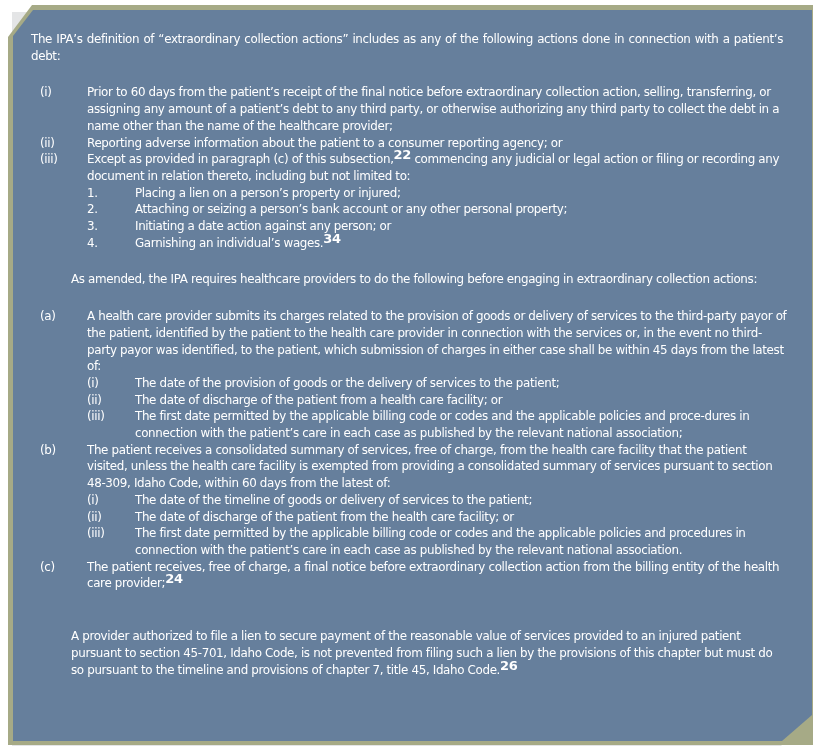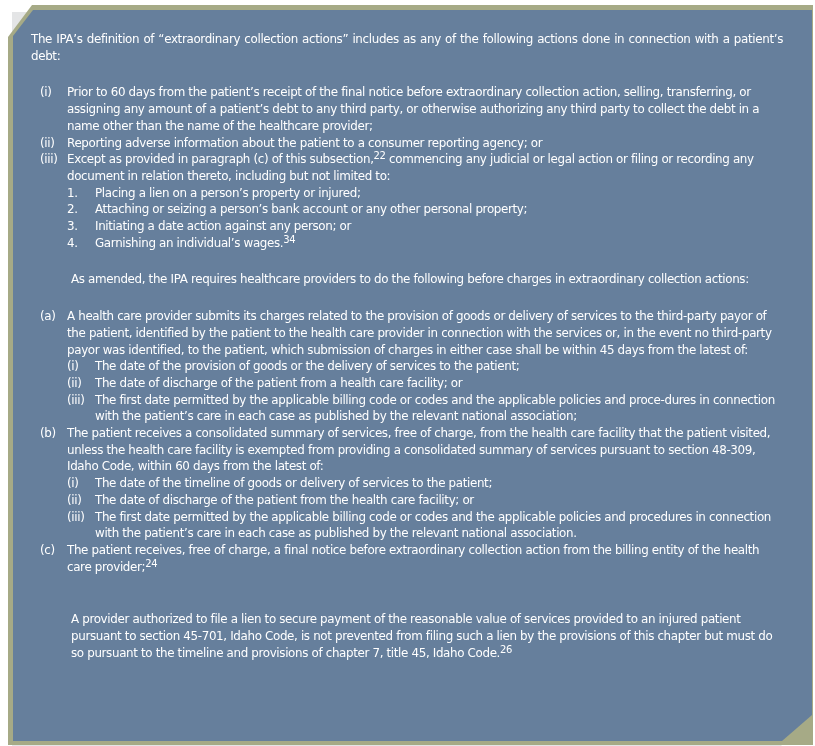--- a/index.html
+++ b/index.html
@@ -26,26 +26,26 @@
     font-size: 11.9px;
     line-height: 16.7px;
     letter-spacing: -0.35px;
   }
   p { margin: 4px; }
   .justify { text-align: justify; }
   .gap { height: 16px; }
   .list { margin: 0; padding: 0; list-style: none; }
   .item { display: flex; }
   .lbl { flex: 0 0 auto; }
-  .txt { flex: 1 1 auto; }
+  .txt { flex: 1 1 auto; margin-left: 20px; }
   .l1 { padding-left: 13px; }
   .l1 > .item > .lbl { width: 27px; }
   .l2 > .item > .lbl { width: 28px; }
   .l2n > .item > .lbl { width: 28px; }
-  sup { font-size: 10px; line-height: 0; vertical-align: 4px; }
+  sup { font-size: 13px; line-height: 0; vertical-align: 4px; font-weight: bold; }
   .indent { text-indent: 40px; }
   .quote { padding-left: 40px; padding-right: 0px; }
   em { font-style: italic; }
 </style>
 </head>
 <body>
 
 <div class="shadow"></div>
 <div class="frame"></div>
 <div class="panel"></div>
@@ -84,21 +84,21 @@
           <div class="item">
             <span class="lbl">4.</span>
             <span class="txt"><span>Garnishing an individual’s wages.</span><sup>34</sup></span>
           </div>
         </div>
       </div>
     </div>
   </div>
 
   <div class="gap"></div>
-  <p class="justify indent">As amended, the IPA requires healthcare providers to do the following before charges in extraordinary collection actions:</p>
+  <p class="justify indent">As amended, the IPA requires healthcare providers to do the following before engaging in extraordinary collection actions:</p>
   <div class="gap"></div>
 
   <div class="list l1">
     <div class="item">
       <span class="lbl">(a)</span>
       <div class="txt">
         <span>A health care provider submits its charges related to the provision of goods or delivery of services to the third-party payor of the patient, identified by the patient to the health care provider in connection with the services or, in the event no third-party payor was identified, to the patient, which submission of charges in either case shall be within 45 days from the latest of:</span>
         <div class="list l2">
           <div class="item">
             <span class="lbl">(i)</span>

